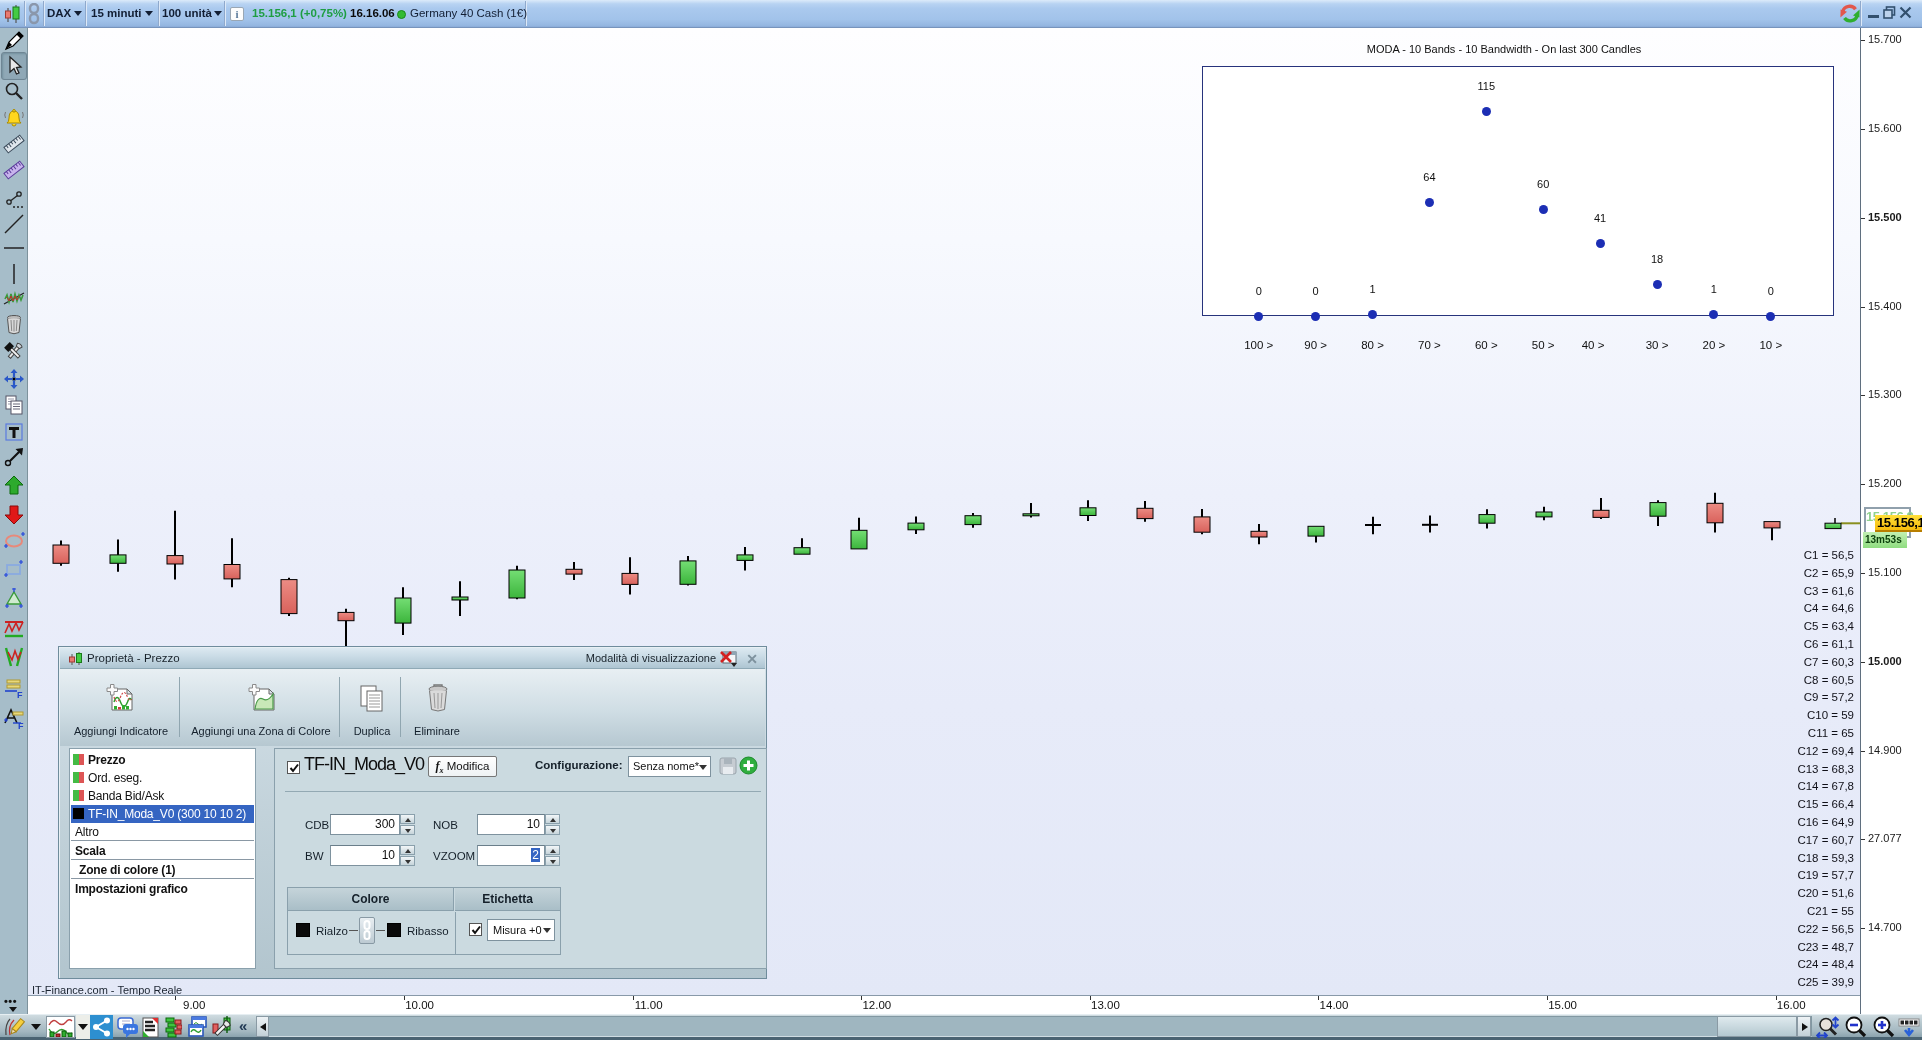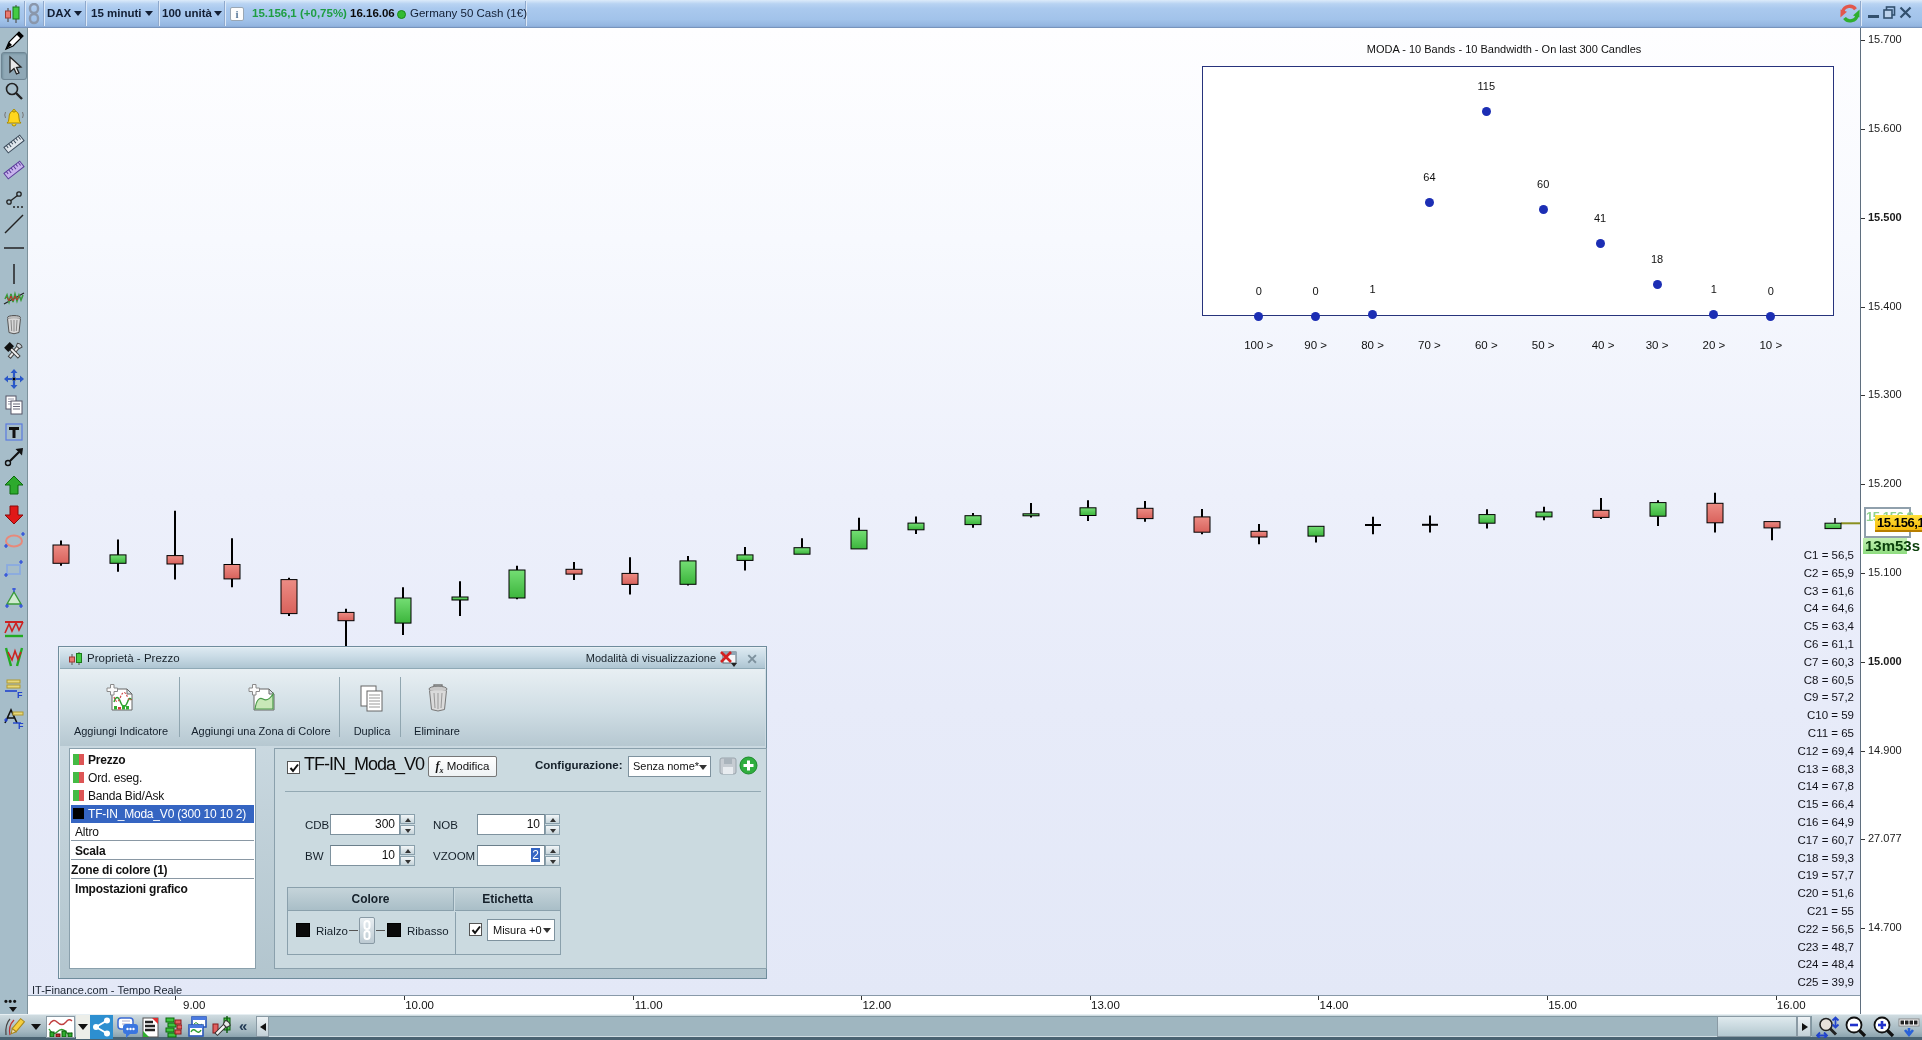--- a/index.html
+++ b/index.html
@@ -180,21 +180,21 @@
 <div class="dlab" style="left:235.4px;top:133.1px;">64</div>
 <div class="xlab" style="left:230.4px;">70 &gt;</div>
 <div class="dot" style="left:307.8px;top:68.8px;"></div>
 <div class="dlab" style="left:292.3px;top:42.3px;">115</div>
 <div class="xlab" style="left:287.3px;">60 &gt;</div>
 <div class="dot" style="left:364.7px;top:166.7px;"></div>
 <div class="dlab" style="left:349.2px;top:140.2px;">60</div>
 <div class="xlab" style="left:344.2px;">50 &gt;</div>
 <div class="dot" style="left:421.6px;top:200.5px;"></div>
 <div class="dlab" style="left:406.1px;top:174.0px;">41</div>
-<div class="xlab" style="left:404px;text-align:center;">40 &gt;</div>
+<div class="xlab" style="left:394px;text-align:center;">40 &gt;</div>
 <div class="dot" style="left:478.5px;top:241.5px;"></div>
 <div class="dlab" style="left:463.0px;top:215.0px;">18</div>
 <div class="xlab" style="left:458.0px;">30 &gt;</div>
 <div class="dot" style="left:535.4px;top:271.7px;"></div>
 <div class="dlab" style="left:519.9px;top:245.2px;">1</div>
 <div class="xlab" style="left:514.9px;">20 &gt;</div>
 <div class="dot" style="left:592.3px;top:273.5px;"></div>
 <div class="dlab" style="left:576.8px;top:247.0px;">0</div>
 <div class="xlab" style="left:571.8px;">10 &gt;</div>
 </div>
@@ -242,21 +242,21 @@
 <div class="plab" style="top:626.8px;font-weight:bold;">15.000</div>
 <div class="ptick" style="top:722.6px;"></div>
 <div class="plab" style="top:715.6px;font-weight:normal;">14.900</div>
 <div class="ptick" style="top:811.4px;"></div>
 <div class="plab" style="top:804.4px;font-weight:normal;">27.077</div>
 <div class="ptick" style="top:900.2px;"></div>
 <div class="plab" style="top:893.2px;font-weight:normal;">14.700</div>
 <div class="abs" style="left:3px;top:479px;width:47px;height:31px;background:#fff;border:2px solid #90a0ac;"></div>
 <div class="abs" style="left:5px;top:481px;font-size:13px;font-weight:bold;color:#8fd08f;letter-spacing:-0.4px;">15.156,8</div>
 <div class="abs" style="left:14px;top:487px;width:56px;height:17px;background:linear-gradient(to bottom,#ffdf3a,#f6bc0c);border-right:2px solid #b87e00;border-bottom:2px solid #b87e00;font-size:13px;font-weight:bold;color:#000;line-height:16px;padding-left:2px;letter-spacing:-0.4px;">15.156,1</div>
-<div class="abs" style="left:2px;top:504px;width:44px;height:16px;background:linear-gradient(to bottom,#c2f0b2,#8fdc80);font-size:15px;font-weight:bold;color:#0c400c;line-height:15px;padding-left:2px;margin-top:6px;">13m53s</div>
+<div class="abs" style="left:2px;top:504px;width:44px;height:16px;background:linear-gradient(to bottom,#c2f0b2,#8fdc80);font-size:10px;font-weight:bold;color:#0c400c;line-height:15px;padding-left:2px;">13m53s</div>
 </div>
 <div class="abs" id="taxis">
 <div class="ttick" style="left:147.4px;"></div>
 <div class="tlab" style="left:117.4px;">9.00</div>
 <div class="ttick" style="left:376.0px;"></div>
 <div class="tlab" style="left:346.0px;">10.00</div>
 <div class="ttick" style="left:604.6px;"></div>
 <div class="tlab" style="left:574.6px;">11.00</div>
 <div class="ttick" style="left:833.2px;"></div>
 <div class="tlab" style="left:803.2px;">12.00</div>
@@ -291,21 +291,21 @@
 <div class="tt" style="left:47px;">DAX</div>
       <div class="tarr" style="left:74px;"></div>
 <div class="tt" style="left:91px;">15 minuti</div>
       <div class="tarr" style="left:145px;"></div>
 <div class="tt" style="left:162px;">100 unità</div>
       <div class="tarr" style="left:213.5px;"></div>
 <div class="abs" style="left:230px;top:7px;width:14px;height:14px;background:#fdfdfd;border:1px solid #9aa7b4;border-radius:2px;font-size:11px;font-weight:bold;color:#5a7a9a;text-align:center;line-height:13px;font-family:'Liberation Serif',serif;">i</div>
 <div class="tt" style="left:252px;color:#1e9e42;">15.156,1 (+0,75%)</div>
 <div class="tt" style="left:350px;color:#0a0a0a;">16.16.06</div>
 <div class="abs" style="left:397px;top:10px;width:9px;height:9px;border-radius:50%;background:#33bb33;border:1px solid #1a8a1a;"></div>
-<div class="tt" style="left:410px;font-weight:normal;font-size:11.5px;">Germany 50 Cash (1€)</div>
+<div class="tt" style="left:410px;font-weight:normal;font-size:11.5px;">Germany 40 Cash (1€)</div>
 <svg class="abs" style="left:1839px;top:2px" width="22" height="24" viewBox="0 0 22 24">
         <path d="M4 9 A6.8 6 0 0 1 16.5 7.2" fill="none" stroke="#e2574c" stroke-width="3.4"></path>
         <path d="M8 9.8 L1.4 15.6 L1.6 7.6 Z" fill="#e2574c"></path>
         <path d="M18 13.5 A6.8 6 0 0 1 5.5 16" fill="none" stroke="#2fae2f" stroke-width="3.4"></path>
         <path d="M14 13.4 L20.6 7.6 L20.4 15.6 Z" fill="#2fae2f"></path>
       </svg>
 <div class="abs" style="left:1868px;top:15px;width:11px;height:3px;background:#32506e;"></div>
 <svg class="abs" style="left:1883px;top:6px" width="13" height="13" viewBox="0 0 13 13">
         <rect x="3.5" y="1" width="8" height="8" fill="none" stroke="#32506e" stroke-width="1.6"></rect>
         <rect x="1" y="4" width="8" height="8" fill="#bcd2ec" stroke="#32506e" stroke-width="1.6"></rect>
@@ -517,21 +517,21 @@
         </svg>
 <div class="dbtnlab" style="left:377px;">Eliminare</div>
 </div>
 <div id="dlist">
 <div class="li" style="top:2px;font-weight:bold;"><span style="display:inline-block;width:11px;height:11px;background:linear-gradient(to right,#44bb44 50%,#dd5555 50%);margin:3px 4px -1px 2px;"></span>Prezzo</div>
 <div class="li" style="top:20px;font-weight:normal;"><span style="display:inline-block;width:11px;height:11px;background:linear-gradient(to right,#44bb44 50%,#dd5555 50%);margin:3px 4px -1px 2px;"></span>Ord. eseg.</div>
 <div class="li" style="top:38px;font-weight:normal;"><span style="display:inline-block;width:11px;height:11px;background:linear-gradient(to right,#44bb44 50%,#dd5555 50%);margin:3px 4px -1px 2px;"></span>Banda Bid/Ask</div>
 <div class="li" style="top:56px;background:#3565c2;color:#fff;"><span style="display:inline-block;width:11px;height:11px;background:#000;margin:3px 4px -1px 2px;"></span>TF-IN_Moda_V0 (300 10 10 2)</div>
 <div class="li" style="top:74px;font-weight:normal;padding-left:4px;">Altro</div>
 <div class="li" style="top:93px;font-weight:bold;padding-left:4px;">Scala</div>
-<div class="li" style="top:112px;font-weight:bold;padding-left:0;">Zone di colore (1)</div>
+<div class="li" style="top:112px;font-weight:bold;padding-left:8px;">Zone di colore (1)</div>
 <div class="li" style="top:131px;font-weight:bold;padding-left:4px;">Impostazioni grafico</div>
 <div class="lsep" style="top:91px;"></div>
 <div class="lsep" style="top:110px;"></div>
 <div class="lsep" style="top:129px;"></div>
 </div>
 <div id="dpanel">
 <div class="cb" style="left:12px;top:12px;">
           <svg width="13" height="13" viewBox="0 0 13 13">
             <path d="M2.5 6 L5 9 L10 2.5" fill="none" stroke="#111" stroke-width="2"></path>
           </svg>

